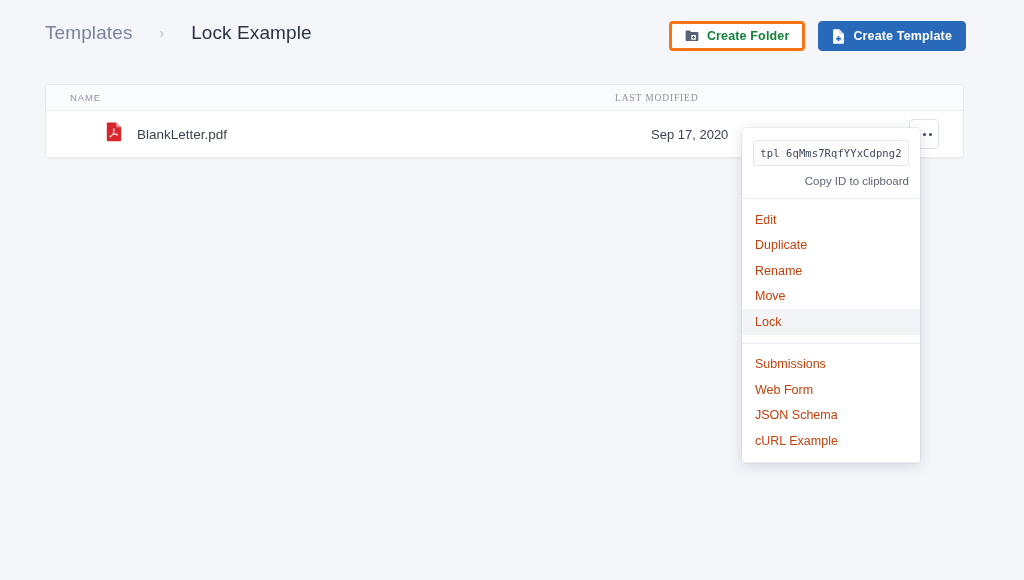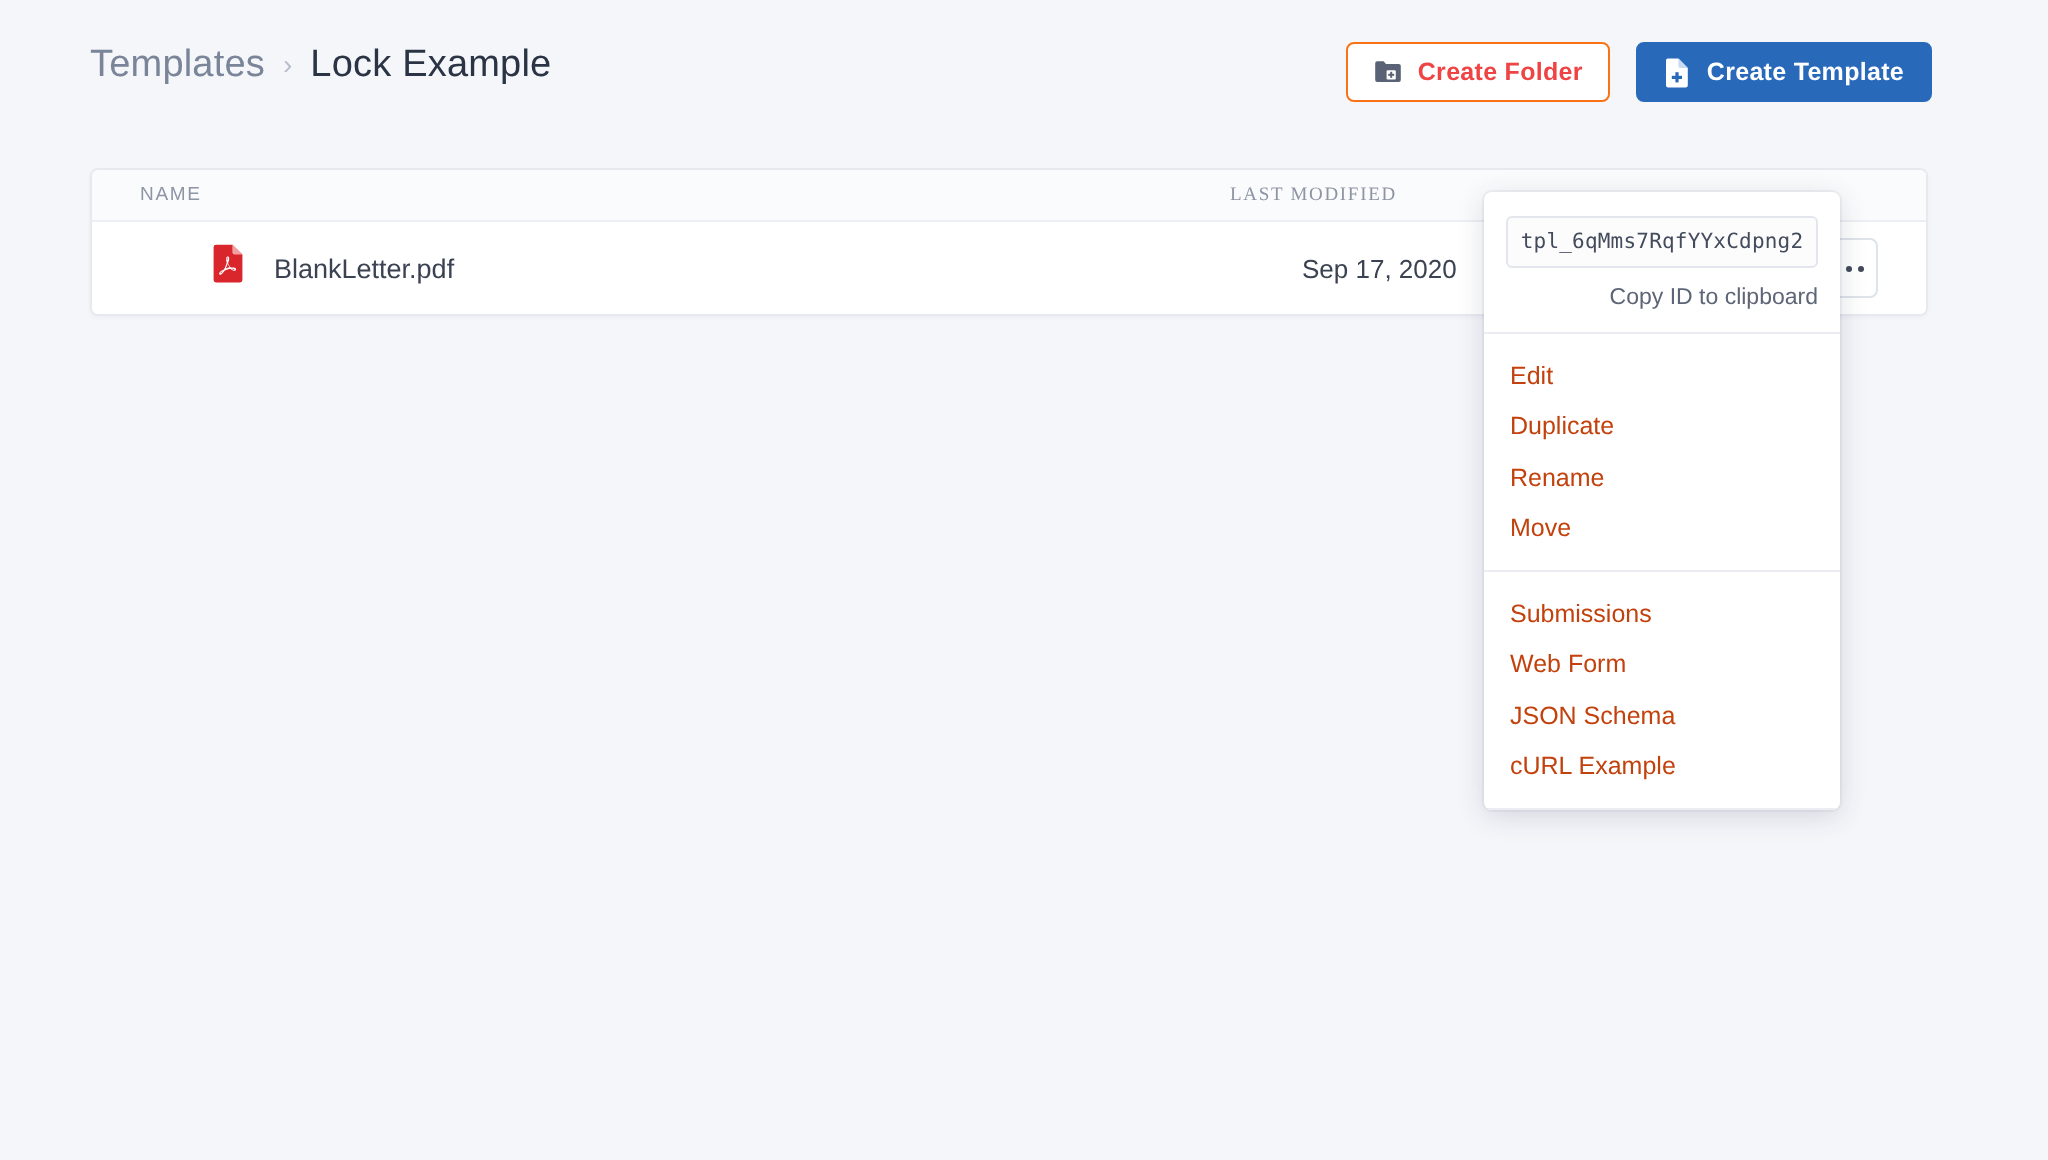--- a/index.html
+++ b/index.html
@@ -23,21 +23,21 @@
     position: absolute;
     left: 0; top: 0;
     width: 1024px;
     height: 72px;
   }
   .breadcrumb {
     position: absolute;
     left: 45px; top: 22px;
     display: flex;
     align-items: baseline;
-    gap: 9px;
+    gap: 27px;
     font-size: 19px;
   }
   .crumb-link {
     color: #7a8599;
     font-size: 19px;
     letter-spacing: .1px;
     cursor: pointer;
   }
   .crumb-sep {
     color: #b6bdcb;
@@ -67,22 +67,22 @@
     padding: 0 13px;
     border-radius: 4px;
     font-size: 12.5px;
     font-weight: 600;
     letter-spacing: .15px;
     cursor: pointer;
     white-space: nowrap;
   }
   .btn-secondary {
     background: #ffffff;
-    border: 1px solid #f97316;
-    color: #ef4444;
+    border: 3px solid #f97316;
+    color: #15803d;
   }
   .btn-primary {
     background: #2969ba;
     border: 1px solid #2969ba;
     color: #ffffff;
   }
   .btn svg { display: block; }
 
   
   .card {
@@ -155,21 +155,21 @@
   .kebab i {
     display: block;
     width: 3px; height: 3px;
     border-radius: 50%;
     background: #424a5c;
   }
 
   
   .menu {
     position: absolute;
-    left: 742px; top: 96px;
+    left: 742px; top: 128px;
     width: 178px;
     background: #ffffff;
     border-radius: 4px;
     box-shadow: 0 3px 14px rgba(40,50,80,.16), 0 0 0 1px rgba(40,50,80,.05);
     overflow: hidden;
     z-index: 40;
   }
   .menu-idblock {
     padding: 12px 11px 0 11px;
   }
@@ -290,20 +290,21 @@
     </div>
     <div class="copy-hint">Copy ID to clipboard</div>
 
     <div class="menu-sep"></div>
 
     <div class="menu-group">
       <div class="menu-item">Edit</div>
       <div class="menu-item">Duplicate</div>
       <div class="menu-item">Rename</div>
       <div class="menu-item">Move</div>
+      <div class="menu-item is-active">Lock</div>
     </div>
 
     <div class="menu-sep"></div>
 
     <div class="menu-group">
       <div class="menu-item">Submissions</div>
       <div class="menu-item">Web Form</div>
       <div class="menu-item">JSON Schema</div>
       <div class="menu-item">cURL Example</div>
     </div>

